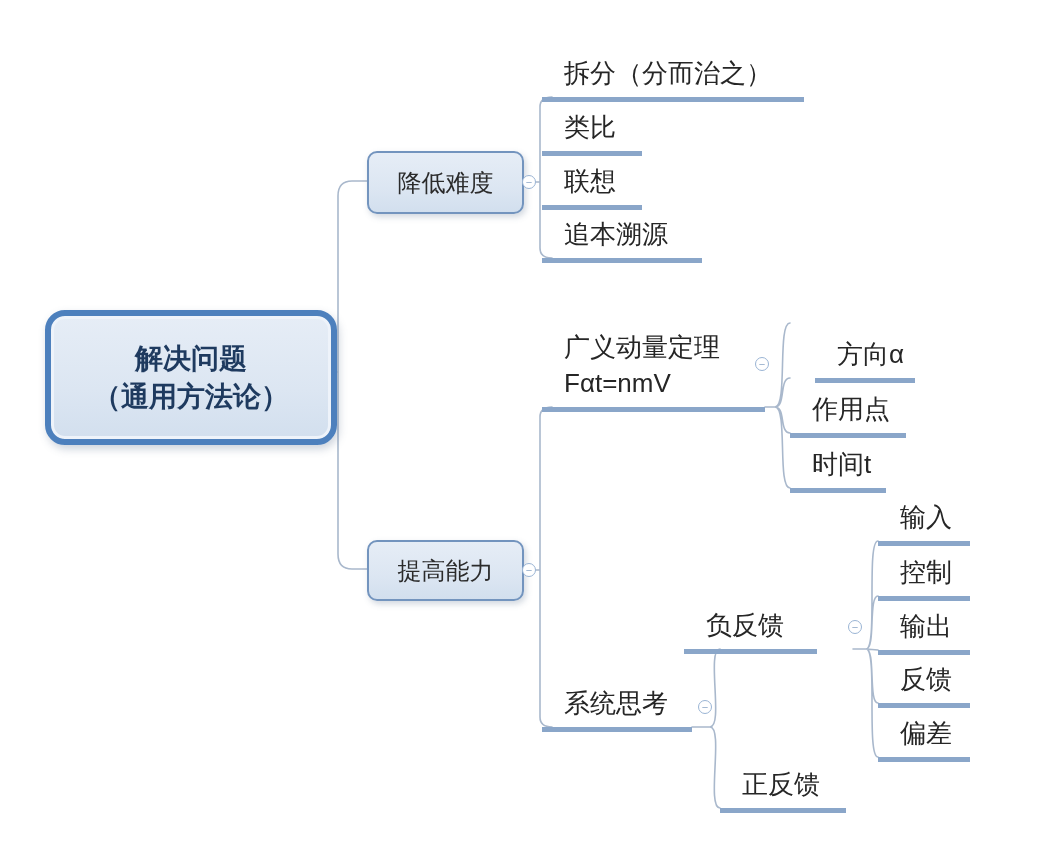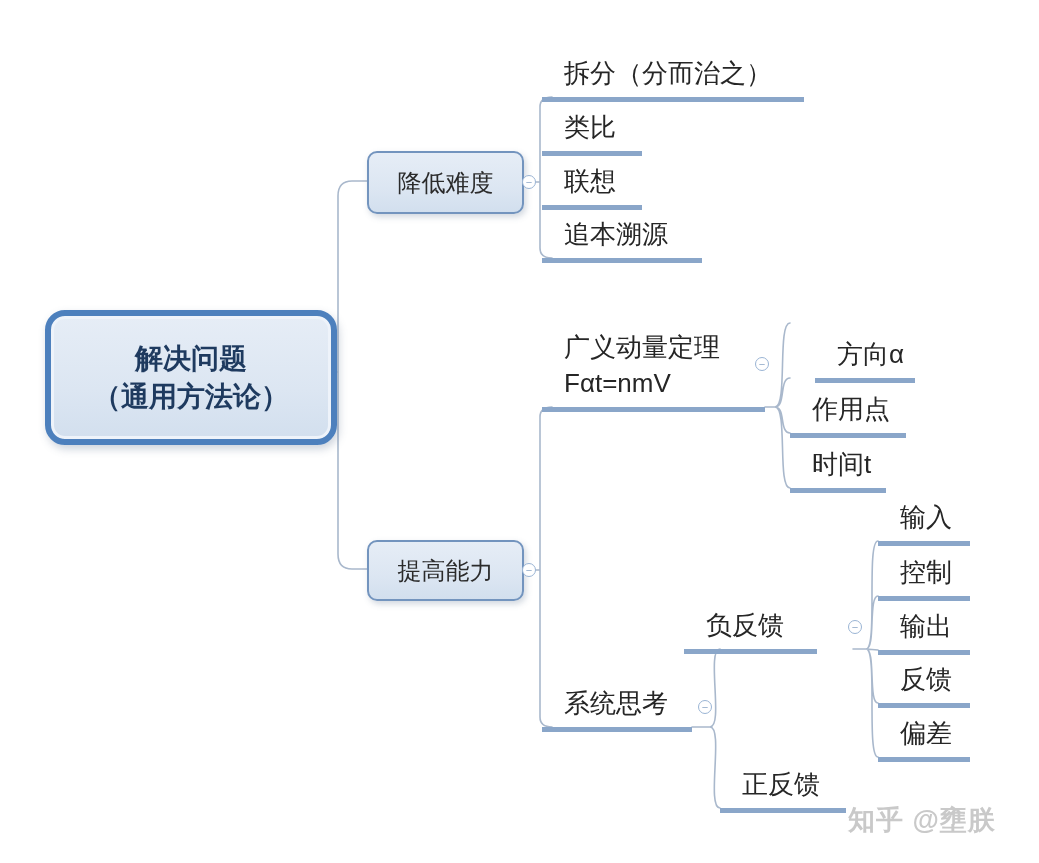--- a/index.html
+++ b/index.html
@@ -135,15 +135,14 @@
   <div id="n-output" class="line-node">输出</div>
   <div id="n-feedback" class="line-node">反馈</div>
   <div id="n-deviation" class="line-node">偏差</div>
 
   <div id="c-reduce" class="collapse">−</div>
   <div id="c-improve" class="collapse">−</div>
   <div id="c-momentum" class="collapse">−</div>
   <div id="c-system" class="collapse">−</div>
   <div id="c-negfb" class="collapse">−</div>
 
-  <div id="watermark">知乎 @壅朕</div>
 
 </div>
 
 </body></html>

